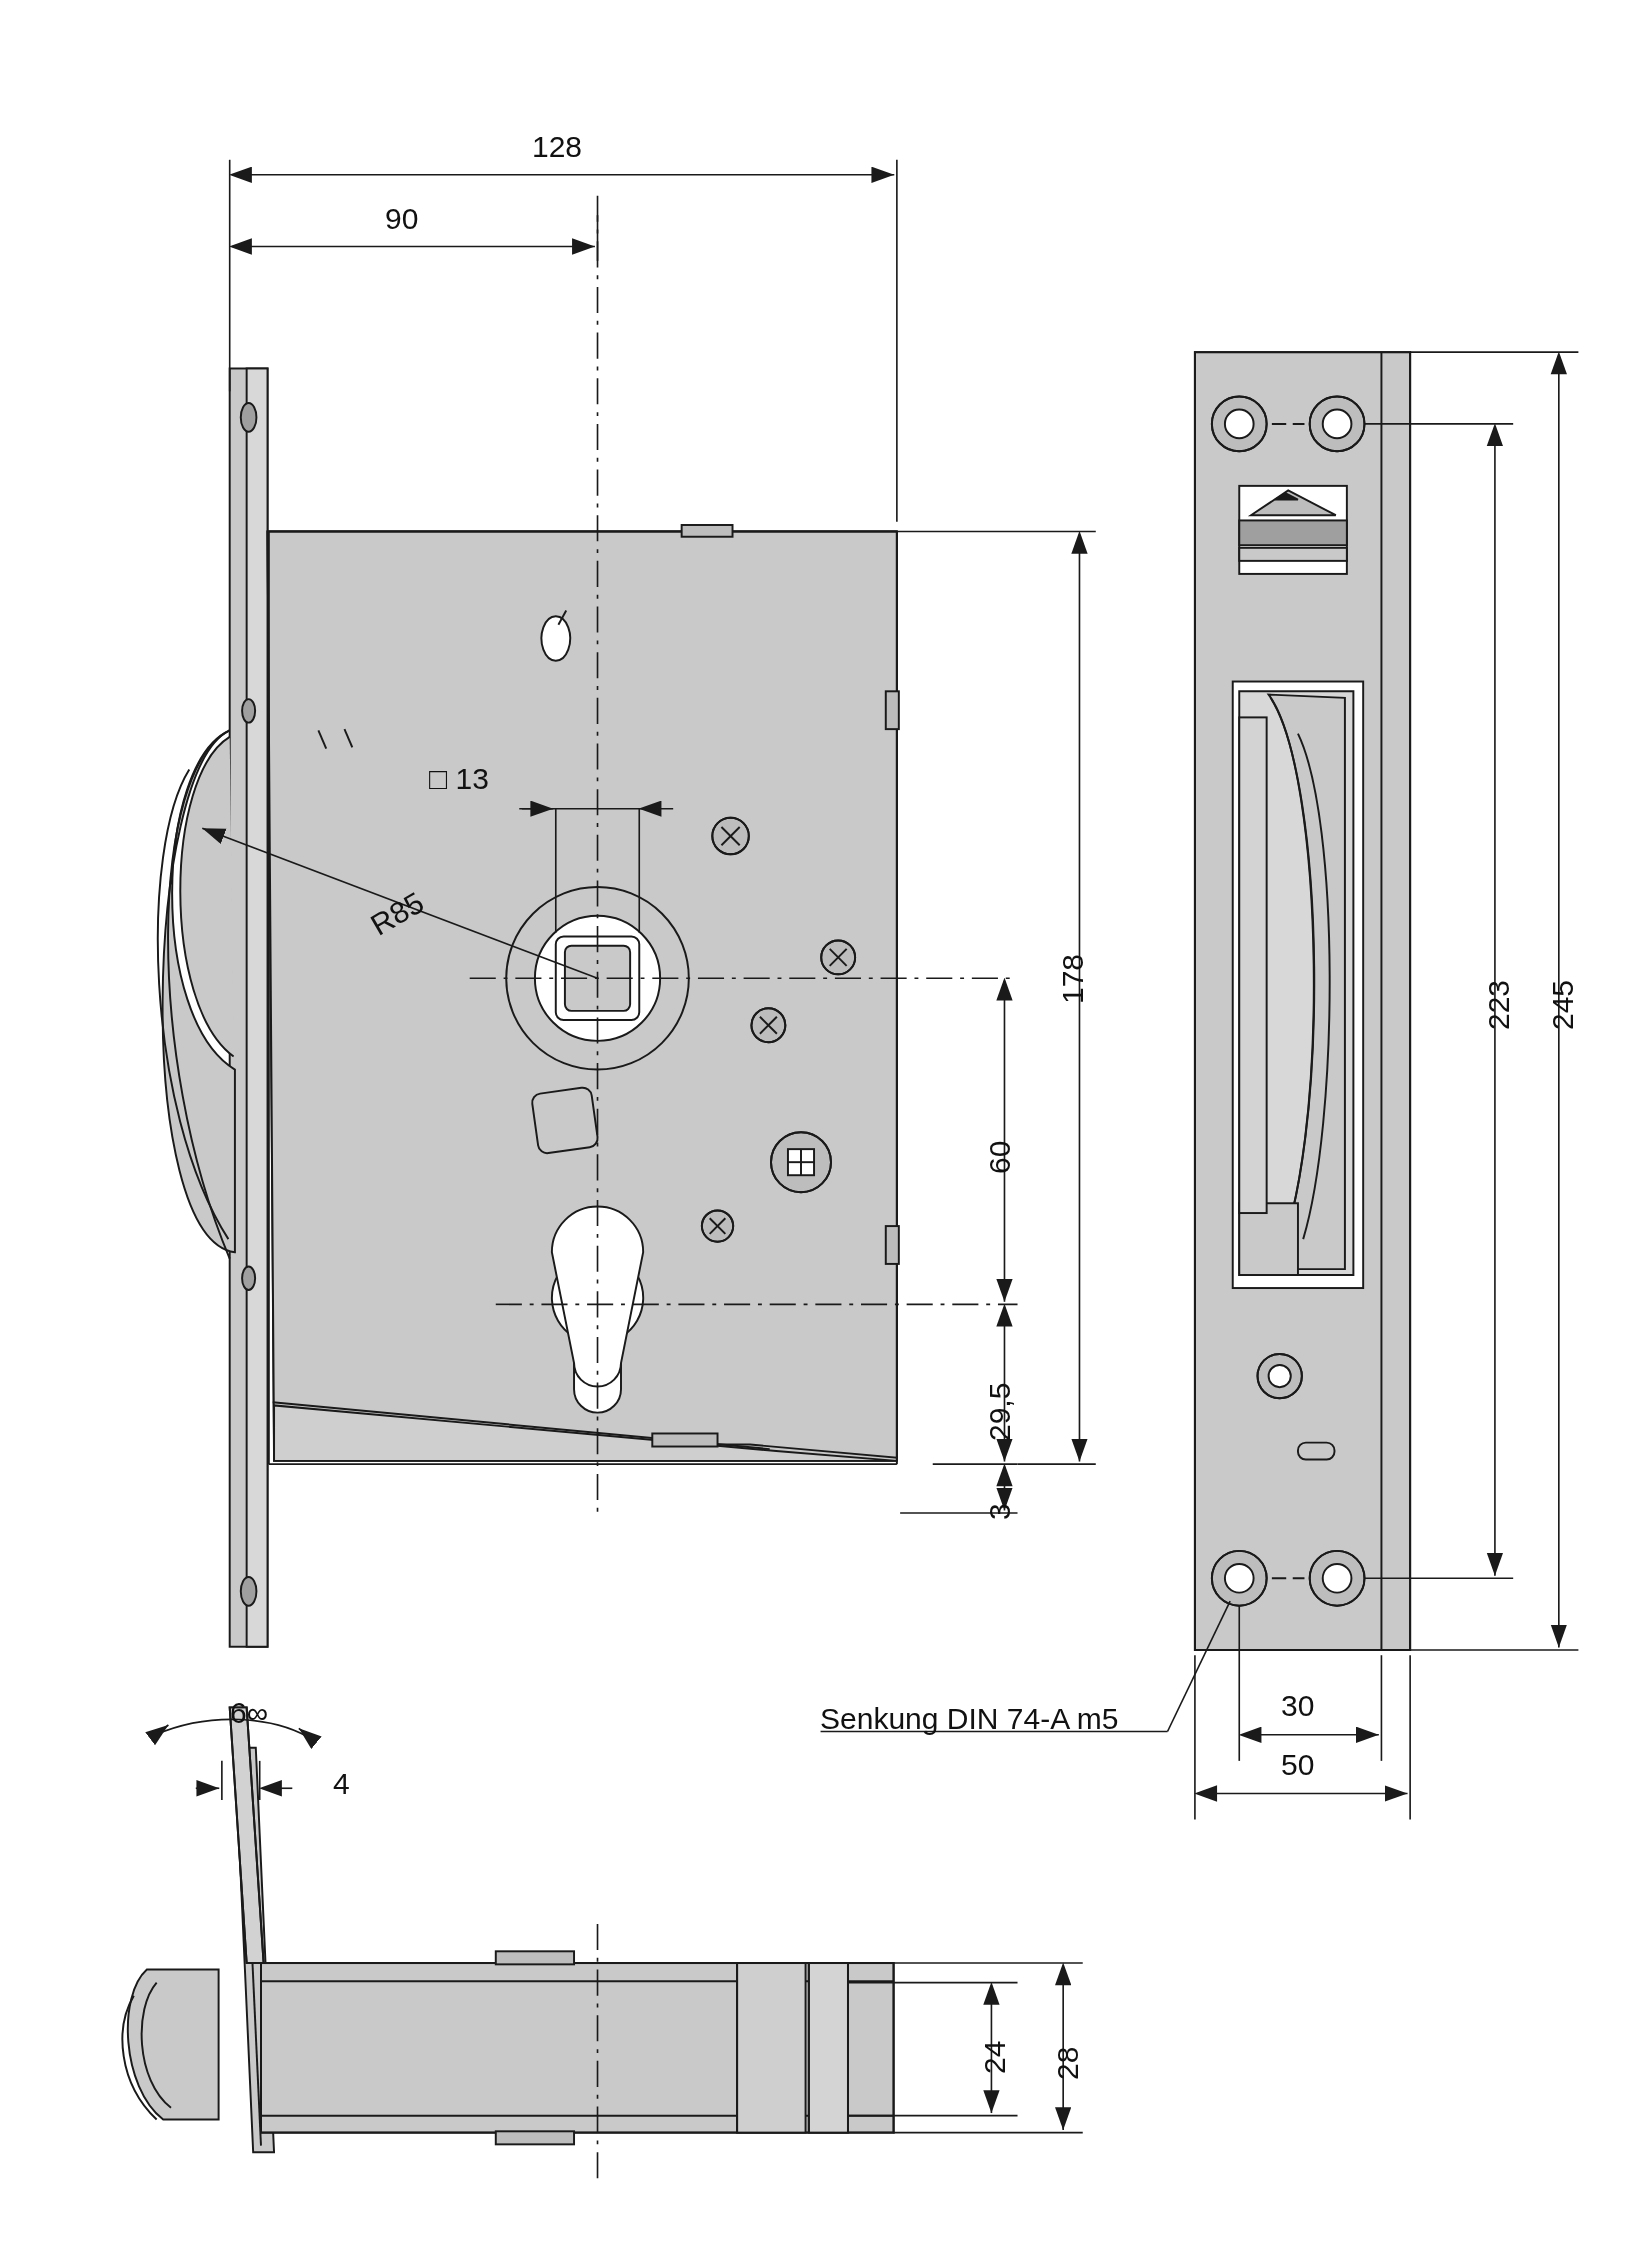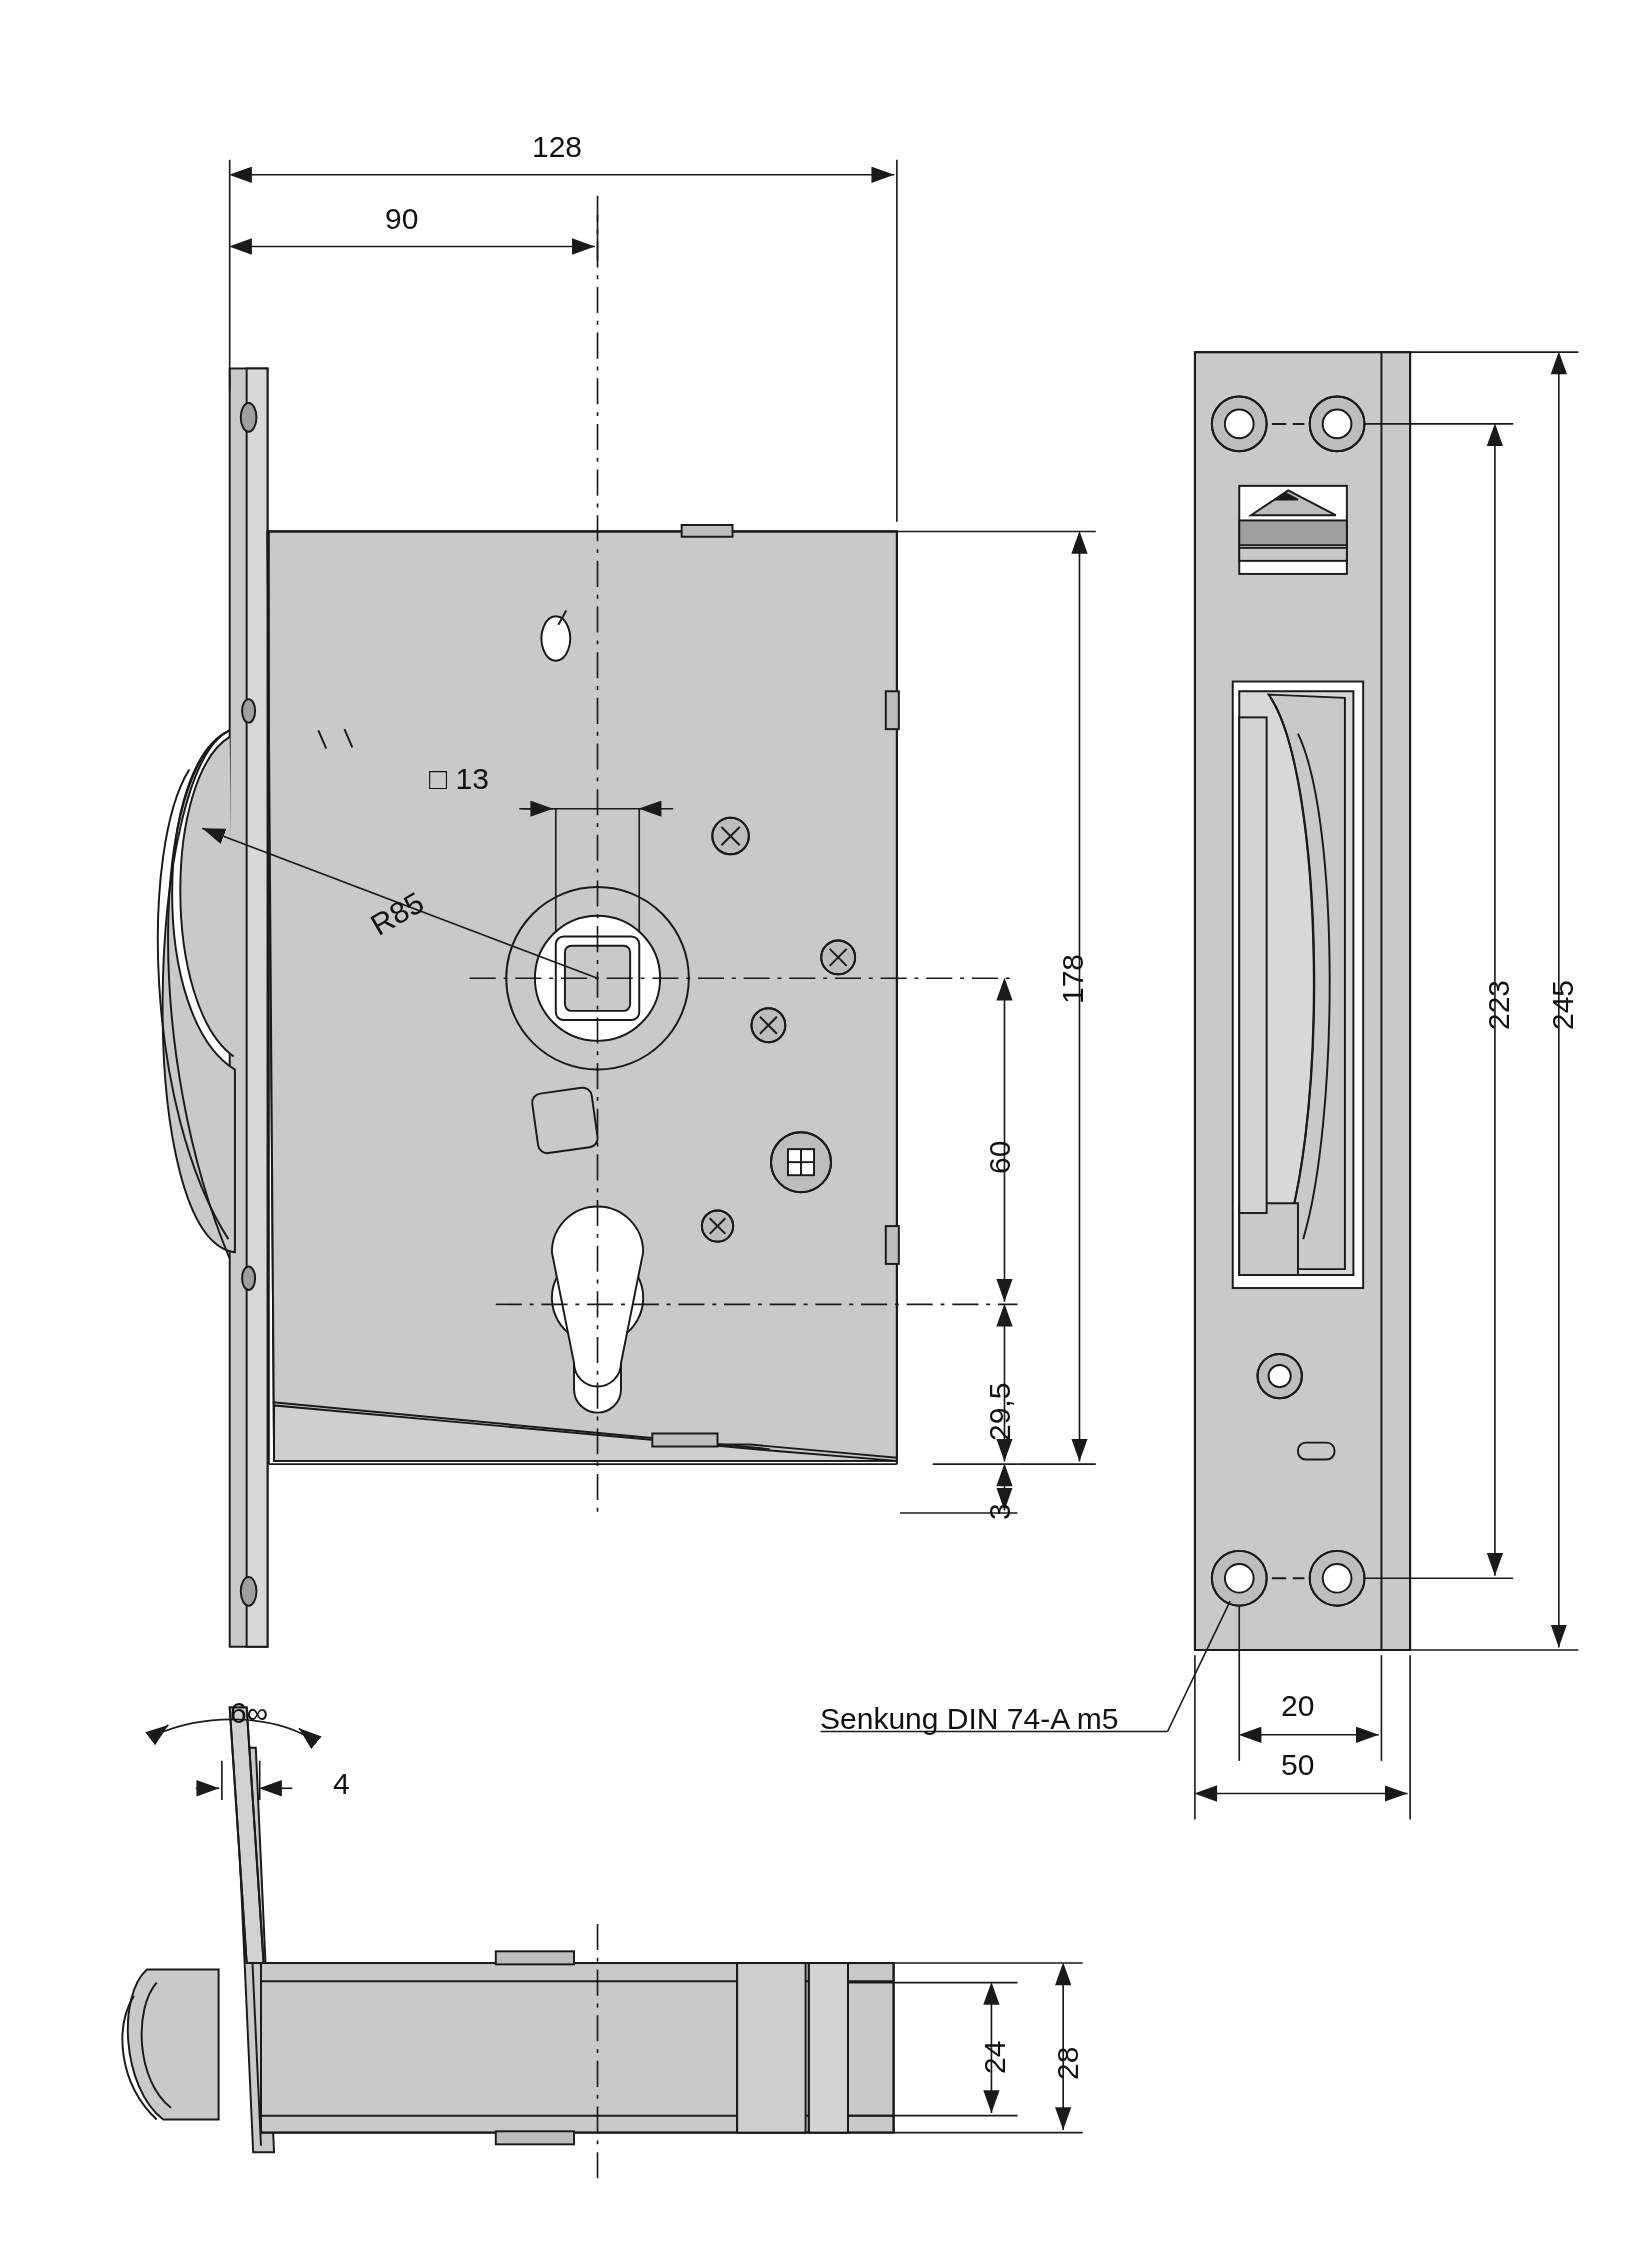--- a/index.html
+++ b/index.html
@@ -261,21 +261,21 @@
 <div class="dimtext" style="left:385px;top:202px;">90</div>
 <div class="dimtext" style="left:429px;top:762px;">□ 13</div>
 <div class="dimtext rot" style="left:365px;top:913px;transform:rotate(-30deg);">R85</div>
 <div class="dimtext rot" style="left:1056px;top:1004px;transform:rotate(-90deg);">178</div>
 <div class="dimtext rot" style="left:983px;top:1174px;transform:rotate(-90deg);">60</div>
 <div class="dimtext rot" style="left:983px;top:1441px;transform:rotate(-90deg);">29,5</div>
 <div class="dimtext rot" style="left:983px;top:1520px;transform:rotate(-90deg);">3</div>
 
 <div class="dimtext rot" style="left:1482px;top:1030px;transform:rotate(-90deg);">223</div>
 <div class="dimtext rot" style="left:1546px;top:1030px;transform:rotate(-90deg);">245</div>
-<div class="dimtext" style="left:1281px;top:1689px;">20</div>
+<div class="dimtext" style="left:1281px;top:1689px;">30</div>
 <div class="dimtext" style="left:1281px;top:1748px;">50</div>
 <div class="note" style="left:820px;top:1702px;">Senkung DIN 74-A m5</div>
 
 <div class="dimtext" style="left:230px;top:1696px;">6∞</div>
 <div class="dimtext" style="left:333px;top:1767px;">4</div>
 <div class="dimtext rot" style="left:978px;top:2074px;transform:rotate(-90deg);">24</div>
 <div class="dimtext rot" style="left:1051px;top:2080px;transform:rotate(-90deg);">28</div>
 
 </div>
 

